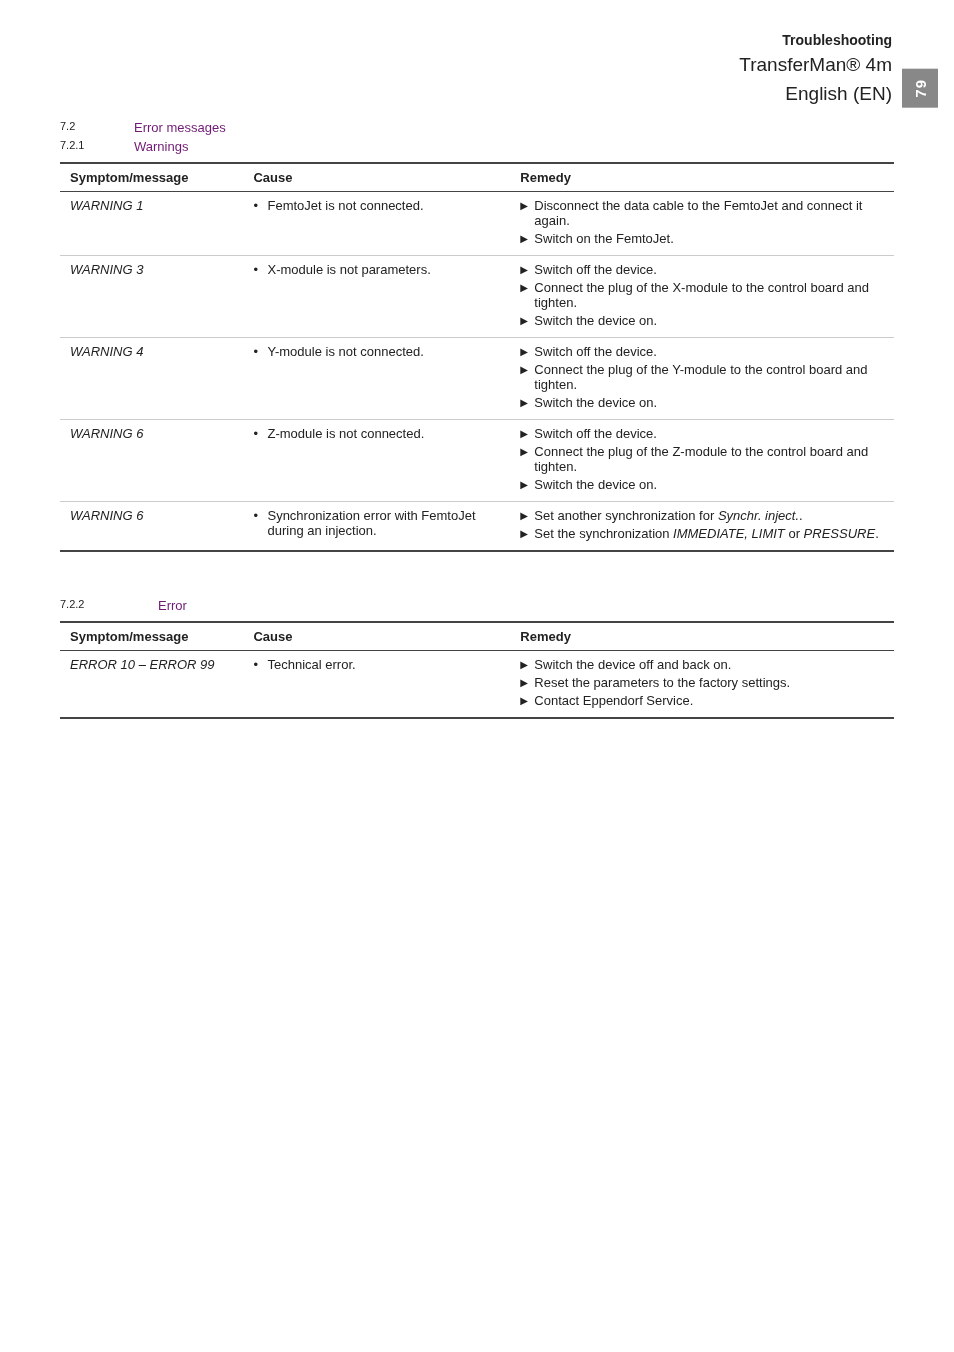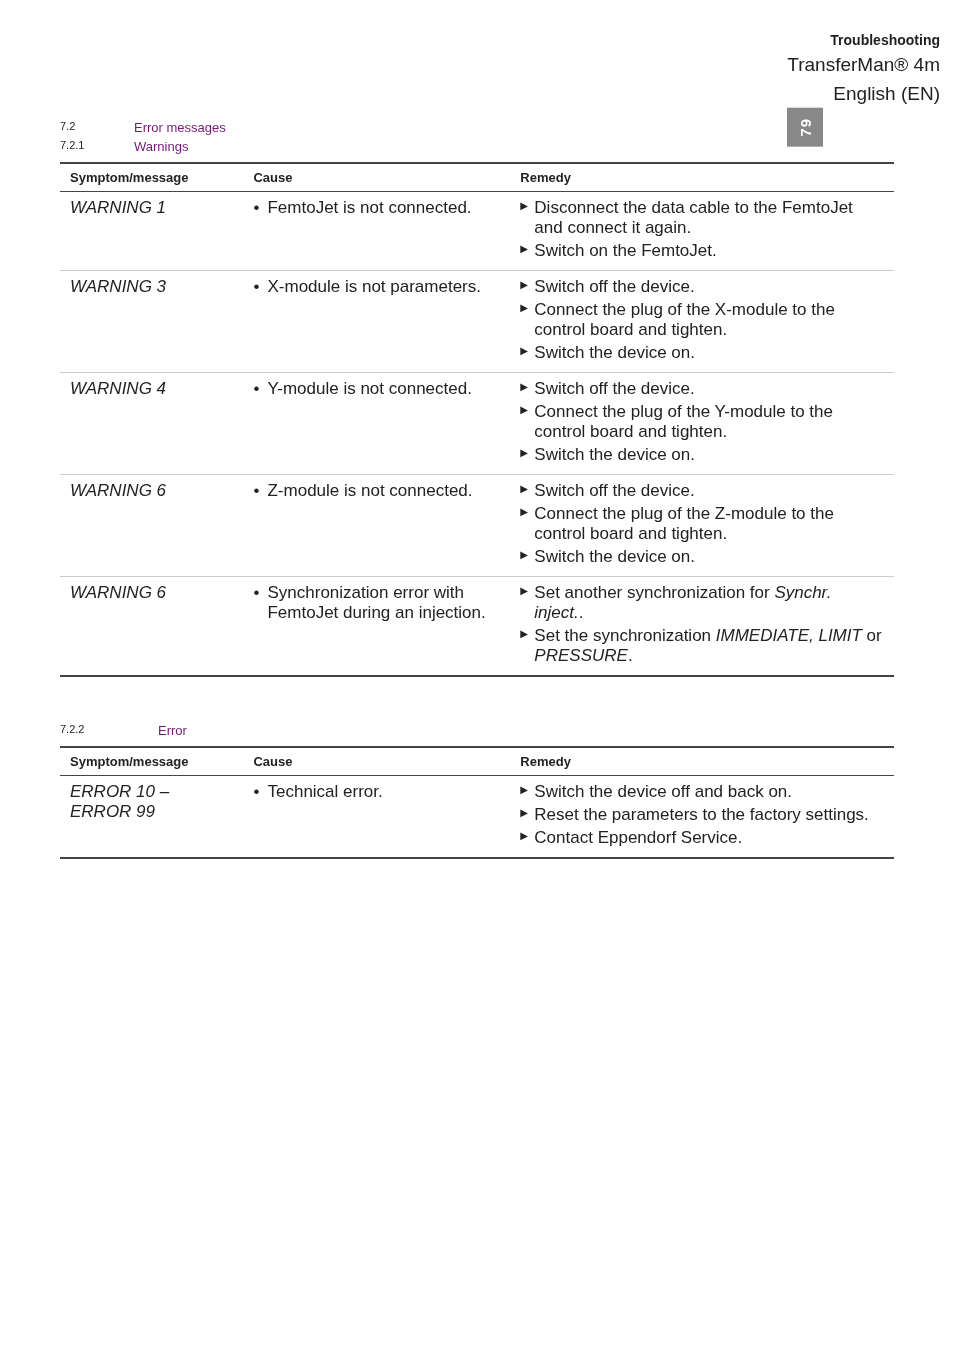--- a/index.html
+++ b/index.html
@@ -18,24 +18,23 @@
       min-height: 1352px;
       background: #fff;
       padding: 40px 60px 60px 60px;
       position: relative;
     }
 
     
     .header {
       position: absolute;
       top: 30px;
-      right: 4px;
+      right: 16px;
       display: flex;
-      align-items: flex-start;
-      flex-direction: column;
+      align-items: flex-end;
     }
     .header-text {
       text-align: right;
       padding-right: 10px;
       line-height: 1.5;
     }
     .header-title {
       font-weight: bold;
       font-size: 14px;
     }
@@ -95,21 +94,21 @@
       text-align: left;
       padding: 6px 10px;
       font-size: 13px;
       background: #fff;
     }
 
     table tbody tr td {
       border-bottom: 1px solid #ccc;
       padding: 6px 10px;
       vertical-align: top;
-      font-size: 17px;
+      font-size: 13px;
     }
 
     table tbody tr:last-child td {
       border-bottom: 2px solid #444;
     }
 
     .col-symptom { width: 22%; }
     .col-cause { width: 32%; }
     .col-remedy { width: 46%; }
 

